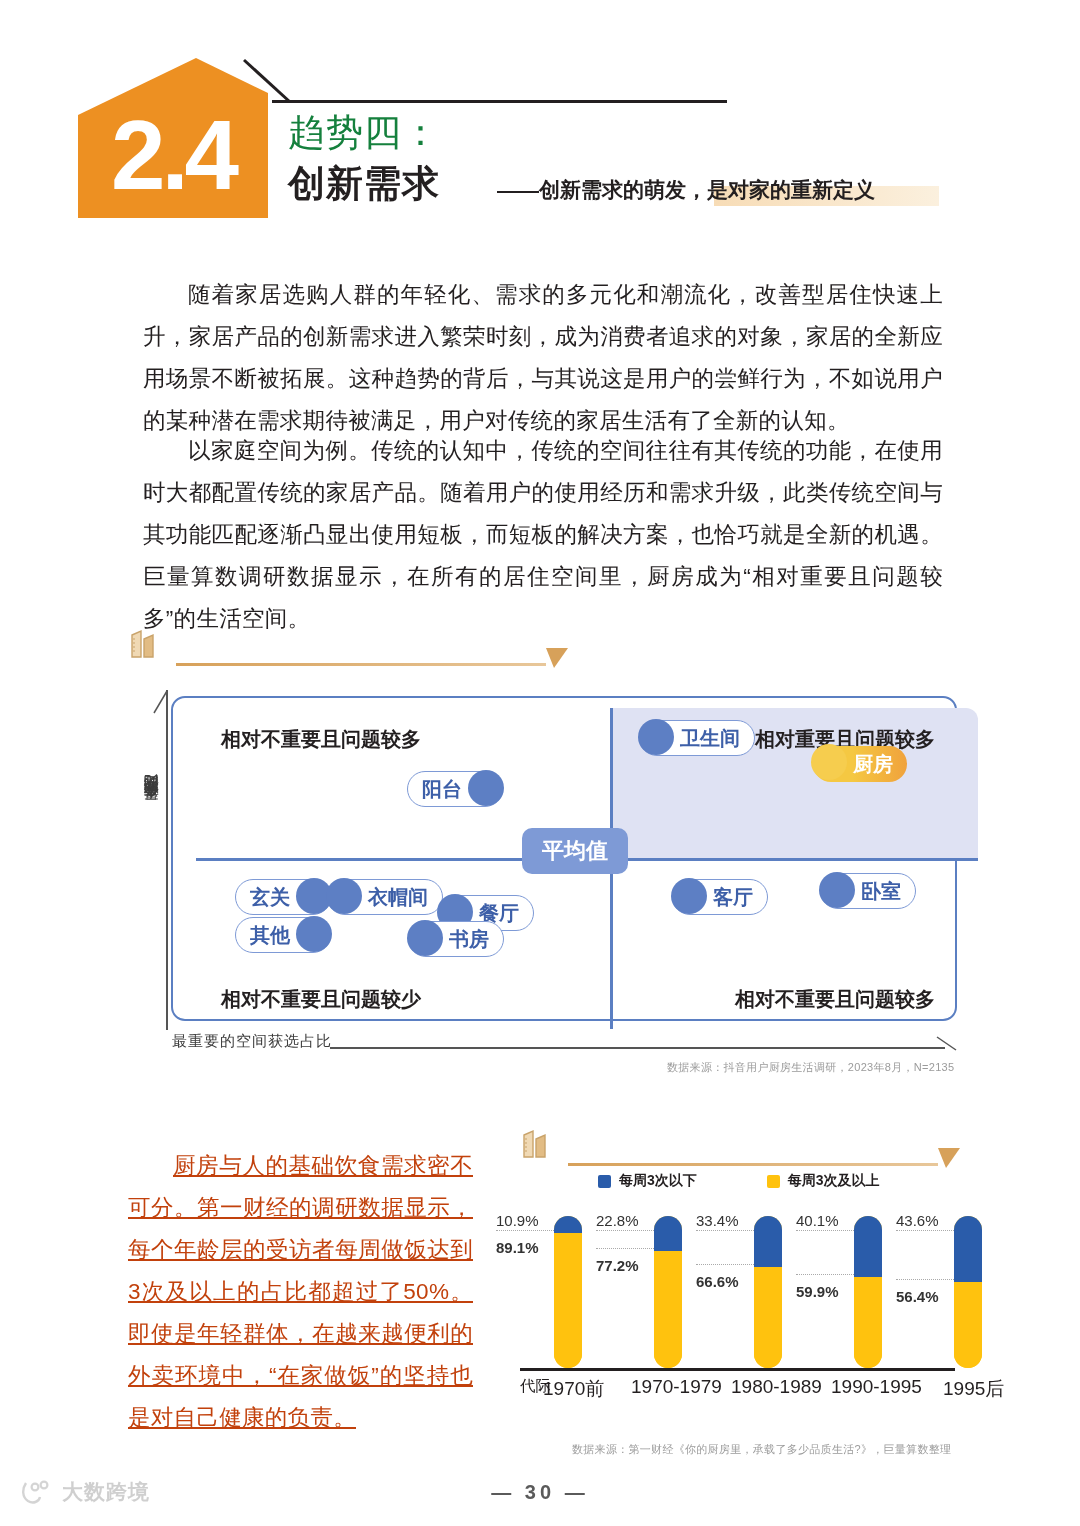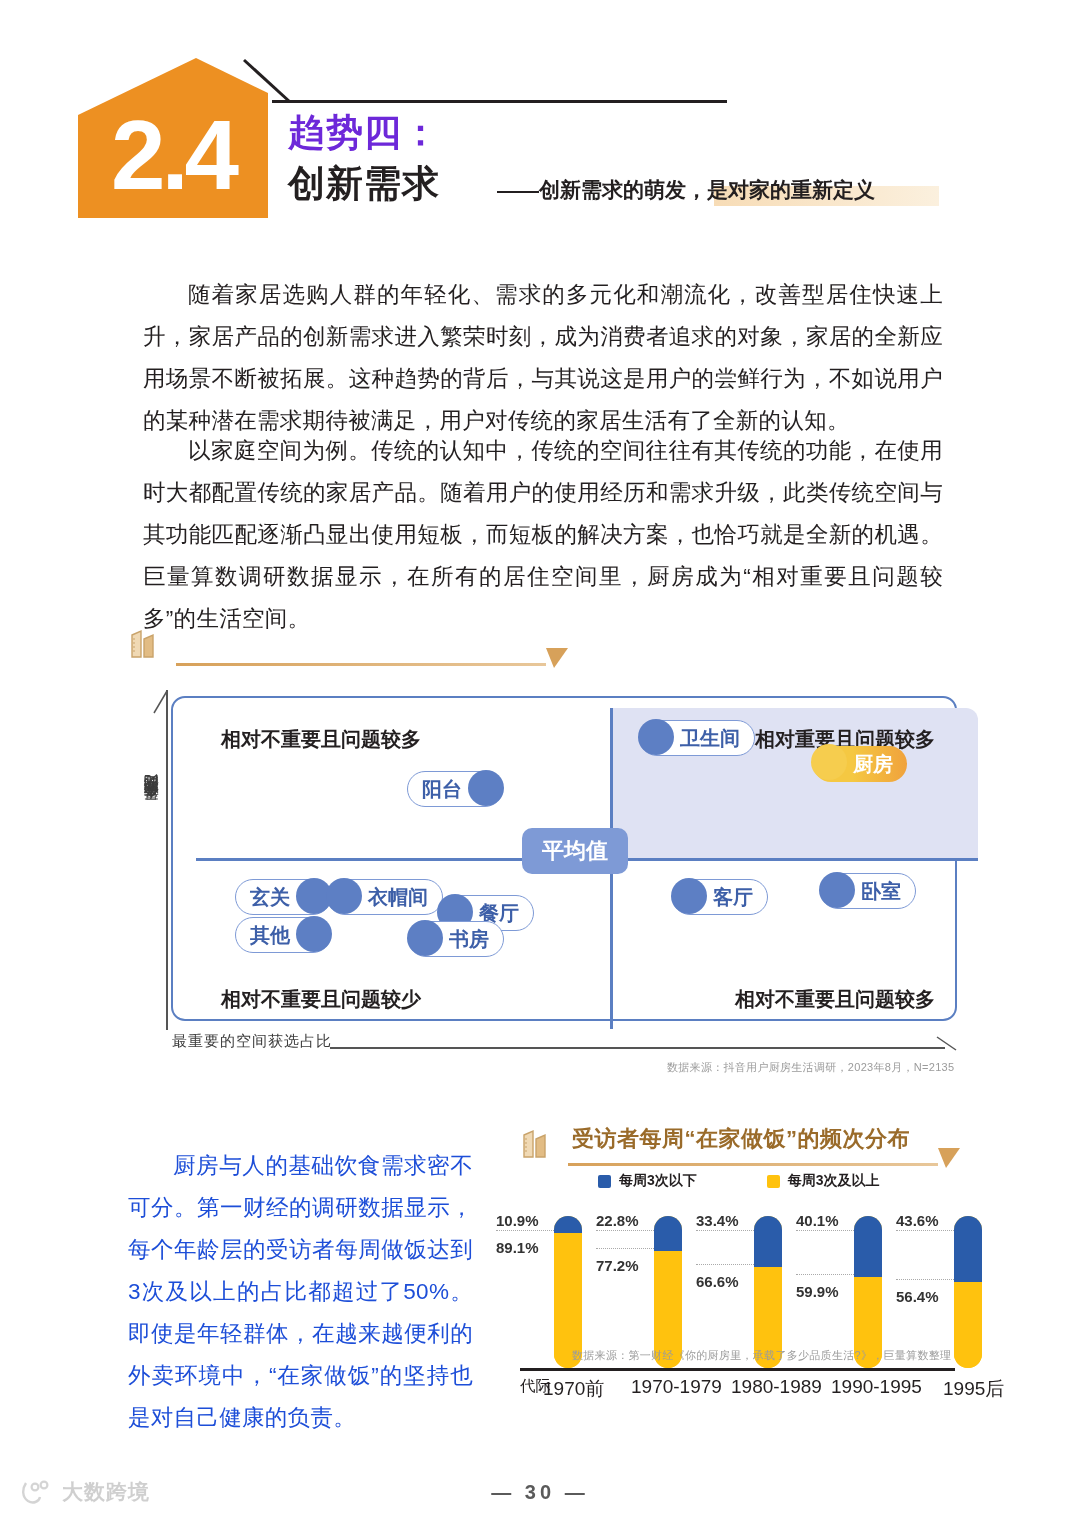--- a/index.html
+++ b/index.html
@@ -27,21 +27,21 @@
     font-family:"Liberation Sans",sans-serif;
   }
   .head-rule{
     position:absolute;left:272px;top:100px;width:455px;height:3px;background:#231f20;
   }
   .head-rule-diag{
     position:absolute;left:240px;top:58px;width:52px;height:46px;
   }
   .title-1{
     position:absolute;left:288px;top:112px;
-    font-size:37px;font-weight:bold;color:#6d28d9;letter-spacing:1px;
+    font-size:37px;font-weight:normal;color:#15803d;letter-spacing:1px;
     line-height:1.15;
   }
   .title-2{
     position:absolute;left:288px;top:163px;
     font-size:37px;font-weight:bold;color:#231f20;letter-spacing:1px;
     line-height:1.15;
   }
   .title-sub{
     position:absolute;left:497px;top:176px;
     font-size:21px;font-weight:bold;color:#231f20;
@@ -157,43 +157,43 @@
     background:linear-gradient(90deg,#f5c842 0%,#f5c842 42%,#f0a23c 100%);
     box-shadow:none;
   }
   .bubble.kitchen .blab{color:#ffffff;}
   .bubble.kitchen .bdot{background:#f6cd4e;}
 
   .src-note{
     position:absolute;font-size:11px;color:#9b9b9b;white-space:nowrap;letter-spacing:0.3px;
   }
   #src1{left:667px;top:1060px;}
-  #src2{left:572px;top:1348px;}
+  #src2{left:572px;top:1442px;}
 
   
   #para3{
     position:absolute;left:128px;top:1145px;width:345px;
     font-size:22.5px;line-height:42px;text-align:justify;text-indent:2em;
-    color:#1d4ed8;letter-spacing:0.3px;
+    color:#c2410c;letter-spacing:0.3px;text-decoration:underline;
   }
 
   
   .legend{position:absolute;left:598px;top:1172px;display:flex;gap:70px;align-items:center;}
   .leg-item{display:flex;align-items:center;gap:8px;}
   .leg-sw{width:13px;height:13px;border-radius:2px;}
   .leg-tx{font-size:14px;font-weight:bold;color:#231f20;white-space:nowrap;}
 
   .barchart{position:absolute;left:520px;top:1200px;width:440px;height:200px;}
   .bar-axis{position:absolute;left:0px;top:168px;width:435px;height:2.5px;background:#231f20;}
   .bar-col{position:absolute;bottom:32px;width:28px;}
   .bar-stack{position:relative;width:28px;border-radius:14px;overflow:hidden;background:#ffc20e;}
   .bar-top{width:100%;background:#2a5caa;}
   .bar-bot{width:100%;background:#ffc20e;}
   .bar-lab-top{
-    position:absolute;font-size:15px;font-weight:bold;color:#333;white-space:nowrap;
+    position:absolute;font-size:15px;font-weight:normal;color:#333;white-space:nowrap;
   }
   .bar-lab-bot{
     position:absolute;font-size:15px;font-weight:bold;color:#333;white-space:nowrap;margin-top:28px;
   }
   .leader{position:absolute;border-top:1px dotted #aaa;height:0;}
   .bar-xlab{
     position:absolute;top:176px;font-size:19px;color:#231f20;white-space:nowrap;
     text-align:center;
   }
   .bar-xcat{position:absolute;left:0px;top:176px;font-size:15.5px;color:#231f20;}
@@ -321,21 +321,20 @@
   <div class="src-note" id="src1">数据来源：抖音用户厨房生活调研，2023年8月，N=2135</div>
 
   <div id="para3">厨房与人的基础饮食需求密不可分。第一财经的调研数据显示，每个年龄层的受访者每周做饭达到3次及以上的占比都超过了50%。即使是年轻群体，在越来越便利的外卖环境中，“在家做饭”的坚持也是对自己健康的负责。</div>
 
   <div class="sec-head" id="sec2">
     <svg class="sec-icon" viewBox="0 0 34 34">
       <path d="M4,9 L13,5 L13,31 L4,31 Z" fill="#f0d9b4" stroke="#c9a36a" stroke-width="1.4"></path>
       <path d="M16,13 L25,9 L25,31 L16,31 Z" fill="#e2bc84" stroke="#c9a36a" stroke-width="1.4"></path>
       <path d="M6,12 L6,28" stroke="#c9a36a" stroke-width="1" stroke-dasharray="2,2"></path>
     </svg>
-    <div class="sec-text">受访者每周“在家做饭”的频次分布</div>
     <div class="sec-underline" style="width:370px;"></div>
     <svg class="sec-tail" style="left:418px;" viewBox="0 0 26 22">
       <path d="M0,0 L22,0 L8,20 Z" fill="#d7a15a"></path>
     </svg>
   </div>
 
   <div class="legend" id="bar-legend">
       <div class="leg-item">
         <span class="leg-sw" style="background: rgb(42, 92, 170);"></span>
         <span class="leg-tx">每周3次以下</span>

